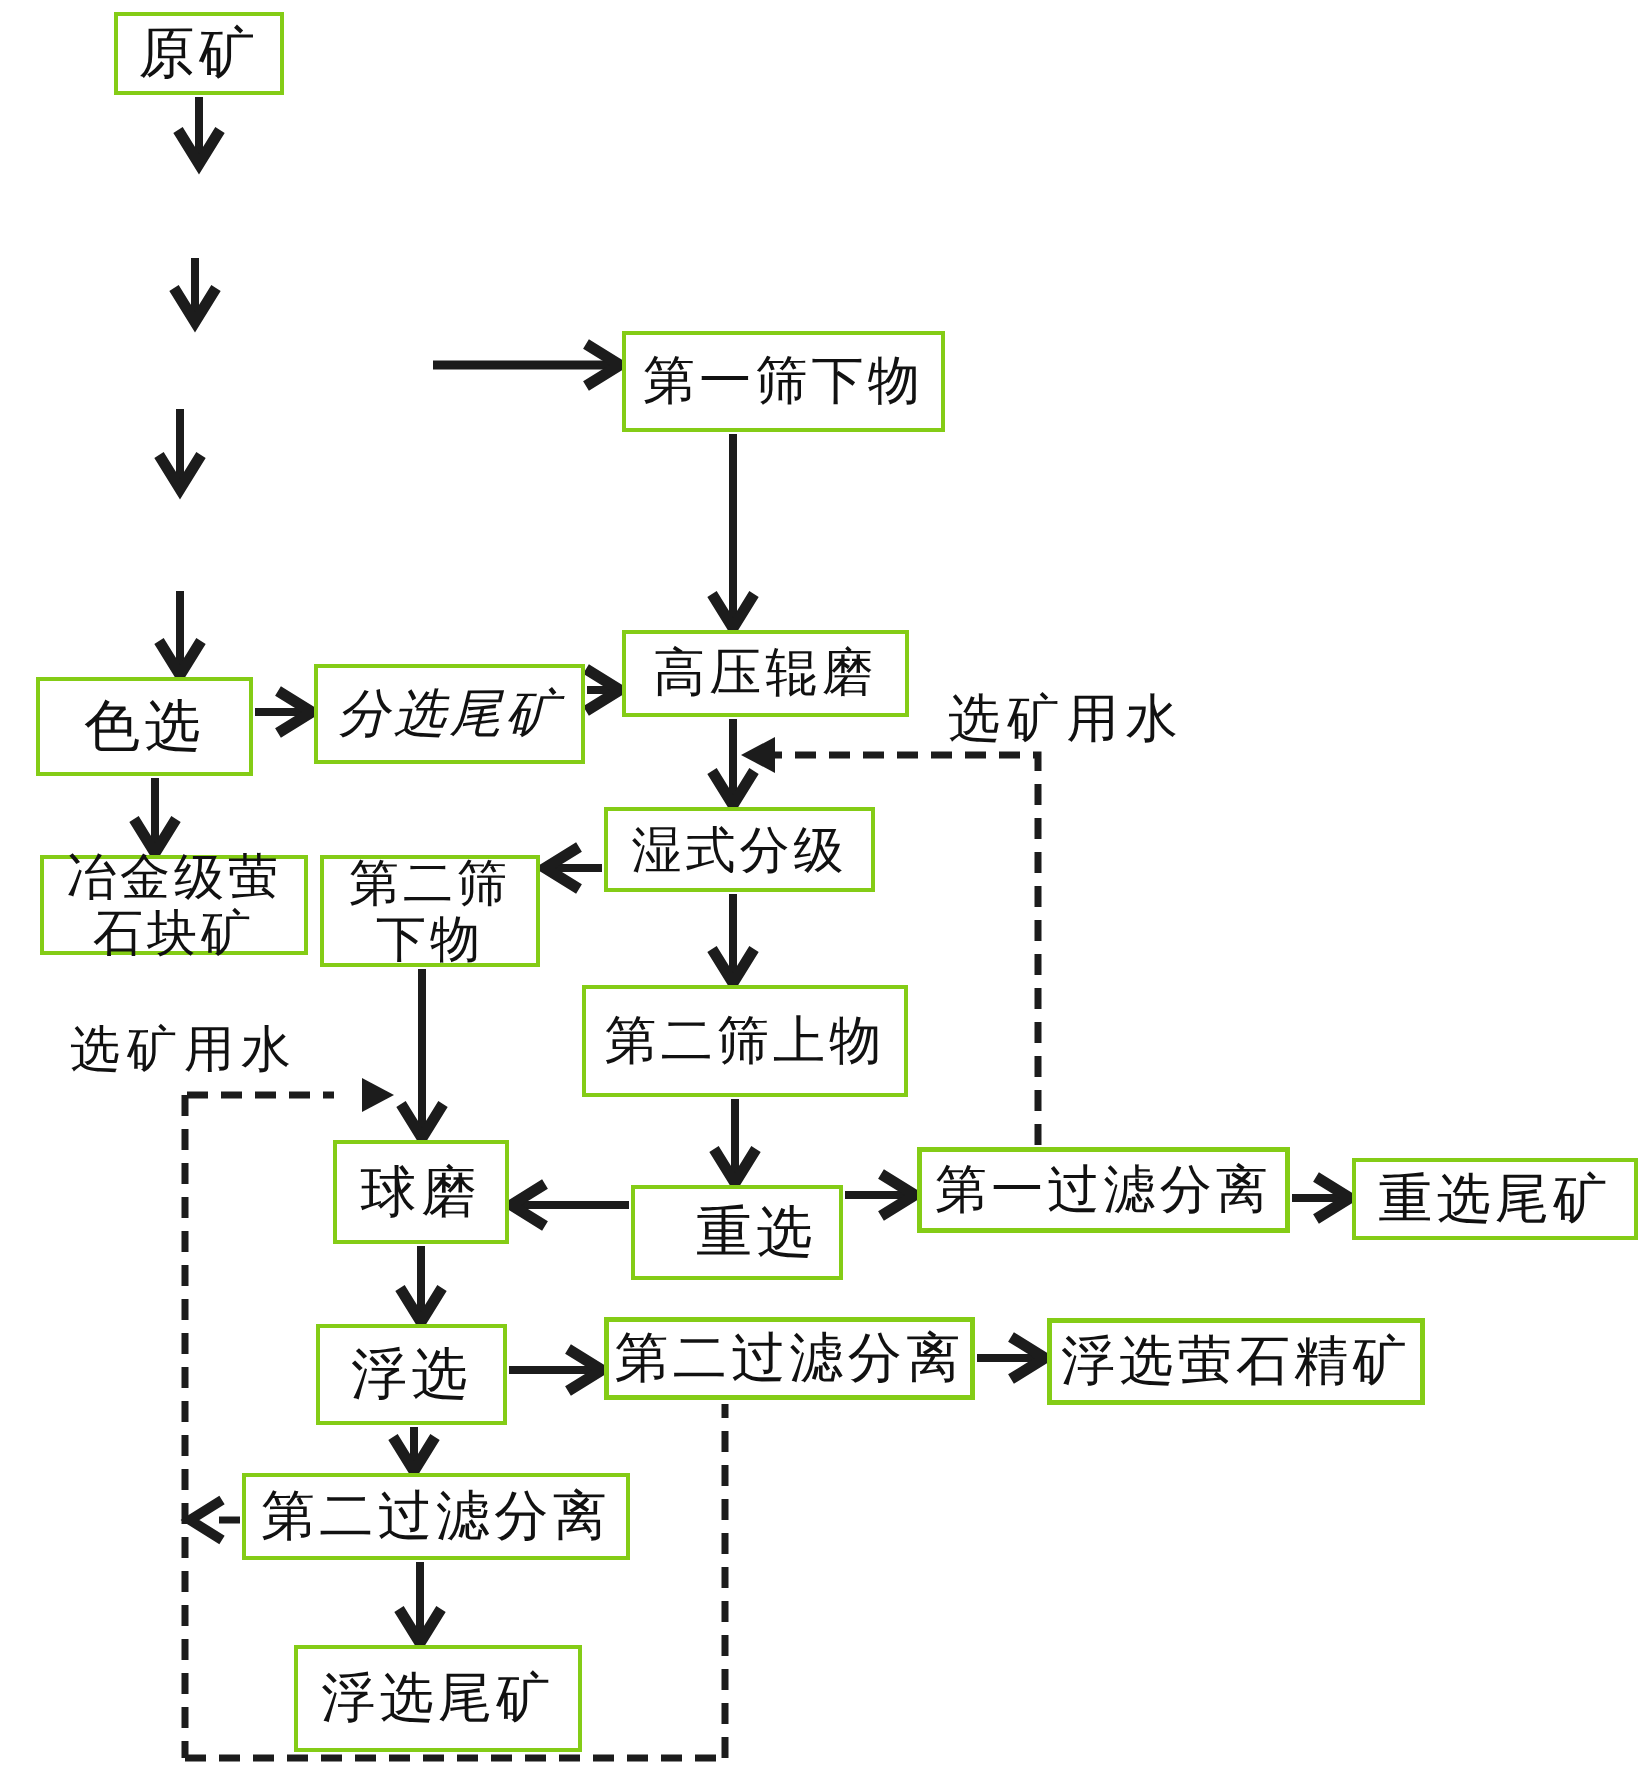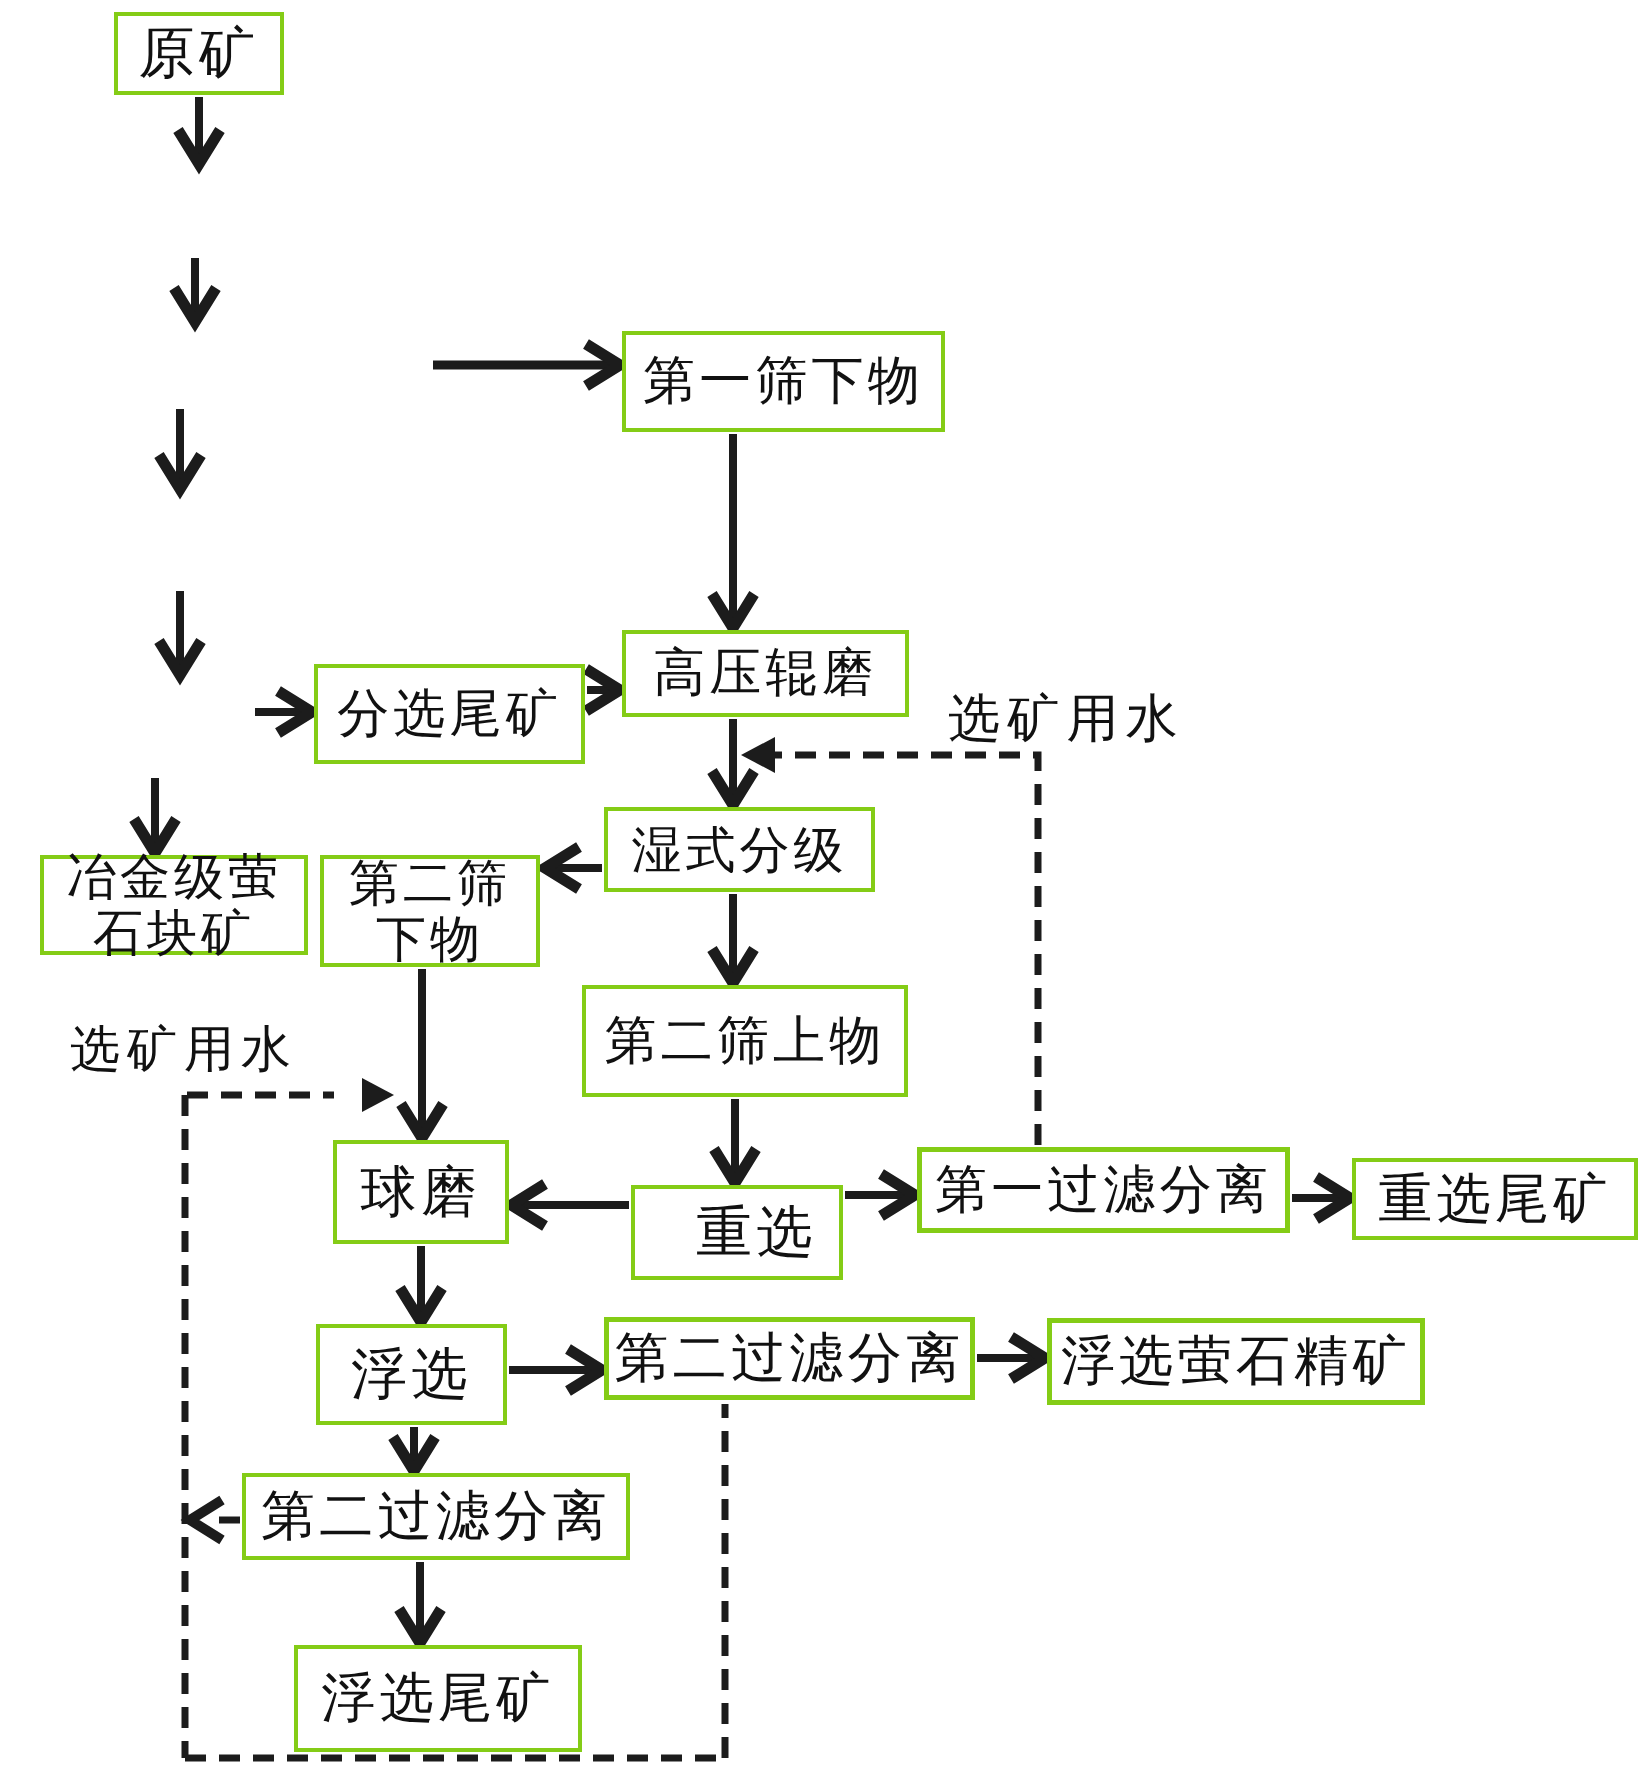--- a/index.html
+++ b/index.html
@@ -165,22 +165,25 @@
     <span>原矿</span>
   </div>
 
 
 
   <div class="box" style="left:622px;top:331px;width:323px;height:101px;">
     <span>第一筛下物</span>
   </div>
 
 
-
-  <div class="box" style="left:314px;top:664px;width:271px;height:100px;">
+  <div class="box fs56" style="left:36px;top:677px;width:217px;height:99px;">
+    <span>色选</span>
+  </div>
+
+  <div class="box" style="left:314px;top:664px;width:271px;height:100px;font-style:italic;">
     <span>分选尾矿</span>
   </div>
 
   <div class="box" style="left:622px;top:630px;width:287px;height:87px;">
     <span>高压辊磨</span>
   </div>
 
   <div class="box fs50" style="left:40px;top:855px;width:268px;height:100px;">
     <div>冶金级萤</div>
     <div>石块矿</div>

